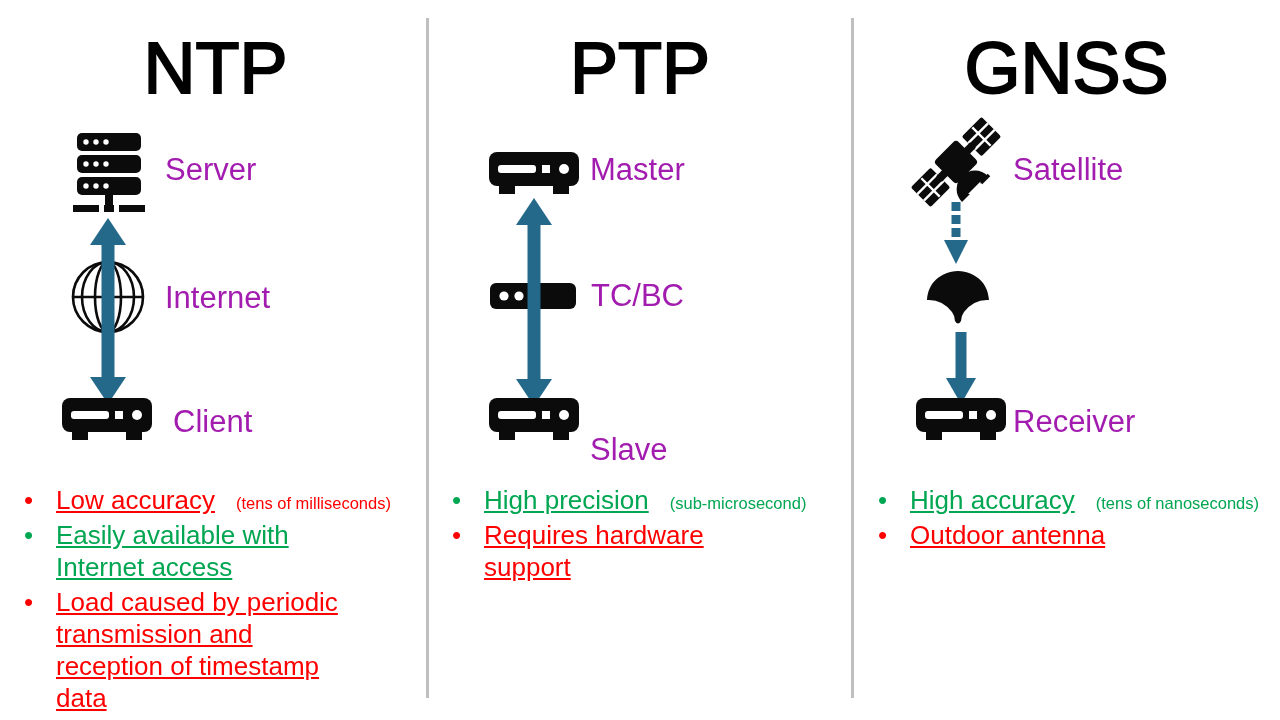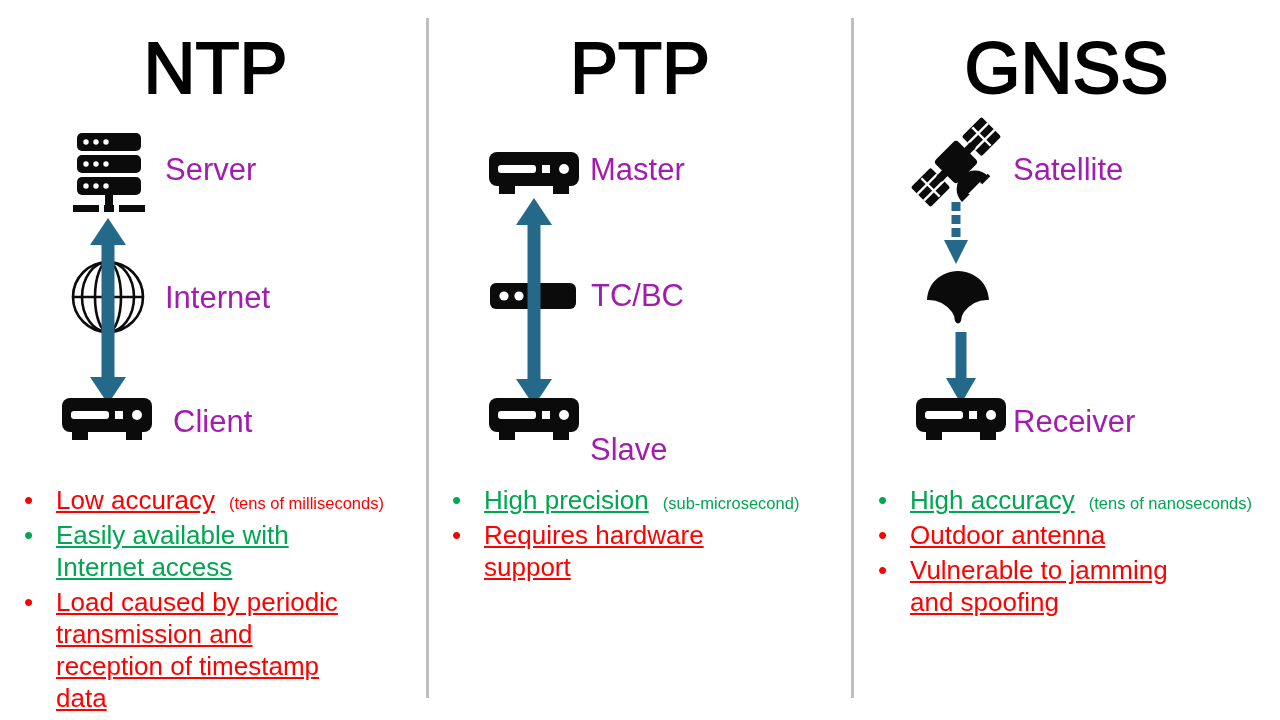--- a/index.html
+++ b/index.html
@@ -34,21 +34,21 @@
   .bullets{position:absolute;top:484px;width:400px;list-style:none;}
   #bullets-ntp{left:22px;} #bullets-ptp{left:450px;} #bullets-gnss{left:876px;}
   .bullets li{
     position:relative;padding-left:34px;font-size:26px;line-height:32px;
   }
   .bullets li::before{
     content:"\2022";position:absolute;left:2px;top:0;
     font-size:26px;line-height:32px;
   }
   .b-main{white-space:pre-line;text-decoration:underline;}
-  .b-note{font-size:16.5px;margin-left:14px;}
+  .b-note{font-size:16.5px;margin-left:21px;}
   .b-note:empty{margin-left:0;}
   .s-negative{color:var(--red);}
   .s-positive{color:var(--green);}
 </style>
 </head>
 <body>
 
 <div id="stage">
 
   <div class="divider" id="divider-1"></div>
@@ -236,17 +236,15 @@
         <rect x="53" y="13" width="8" height="8"></rect>
         <circle cx="75" cy="17" r="5"></circle>
       </g>
     </svg>
   </div>
   <div class="node-label" style="left:1013px;top:404px;">Receiver</div>
 
   <ul class="bullets" id="bullets-gnss">
     <li class="s-positive"><span class="b-main">High accuracy</span><span class="b-note">(tens of nanoseconds)</span></li>
     <li class="s-negative"><span class="b-main">Outdoor antenna</span><span class="b-note"></span></li>
-    <li class="s-negative"><span class="b-main">Vulnerable to jamming
-and spoofing</span><span class="b-note"></span></li>
   </ul>
 
 </div>
 
 </body></html>

